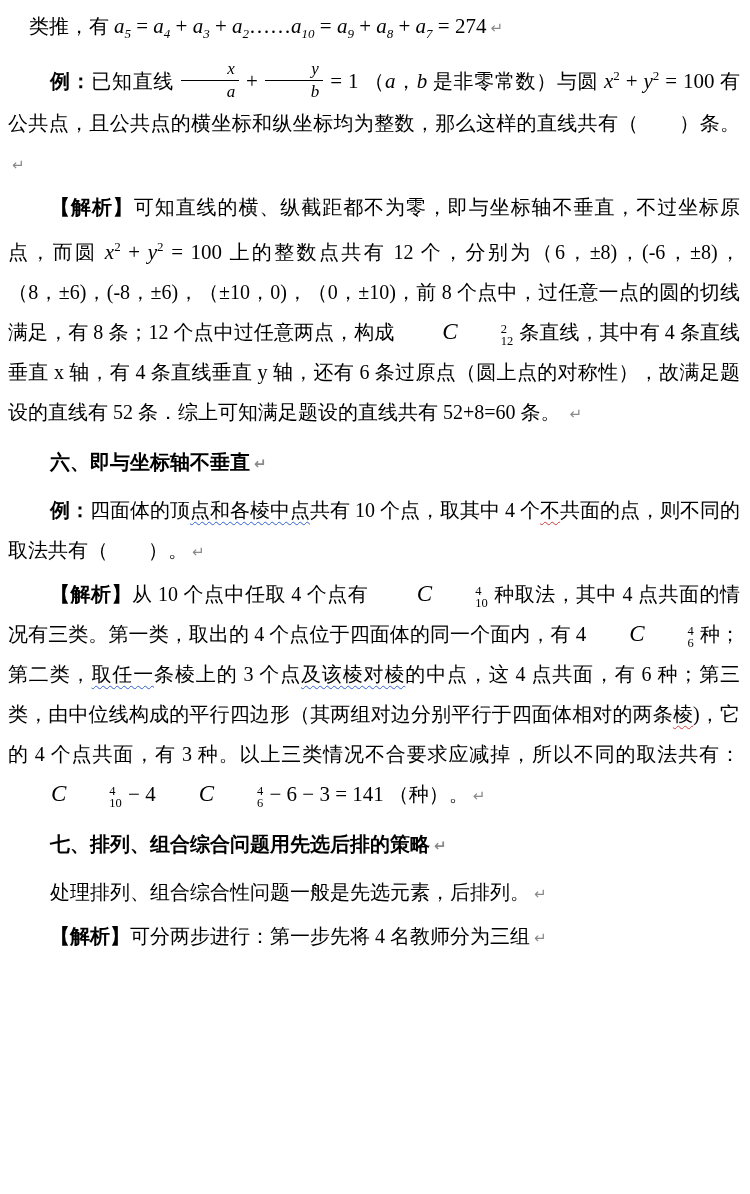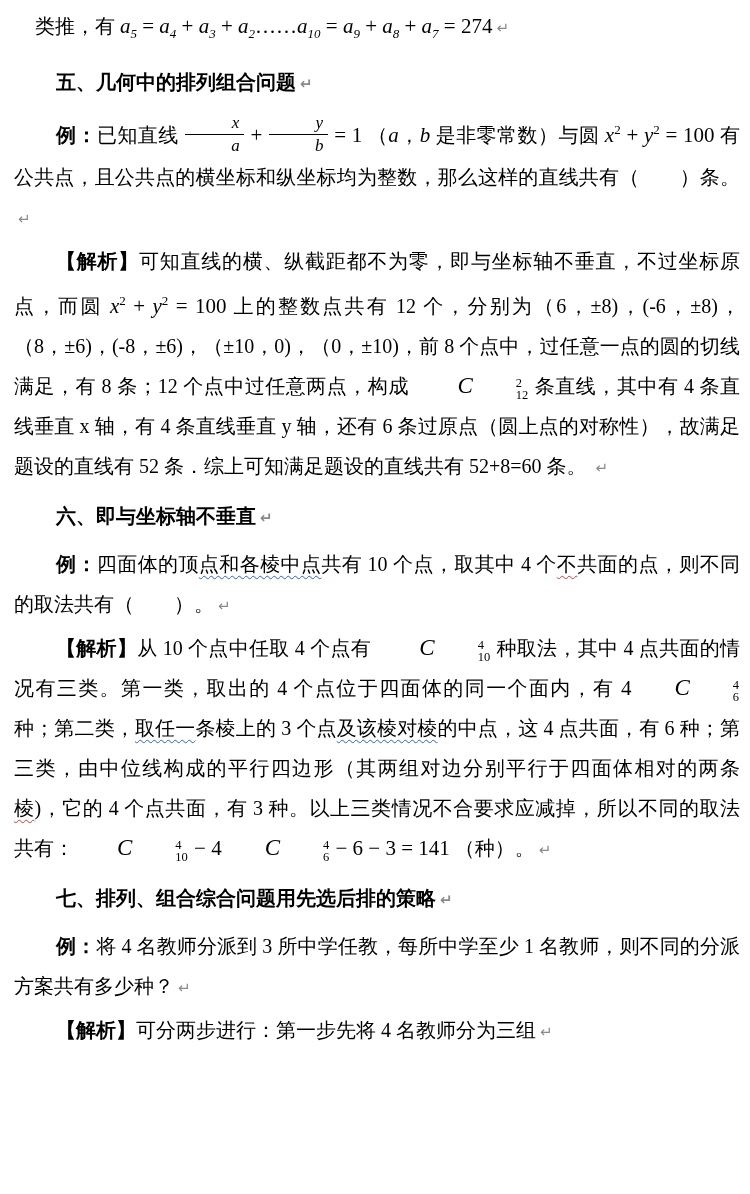--- a/index.html
+++ b/index.html
@@ -12,21 +12,21 @@
   html,body{margin:0;padding:0;}
   body{
     width:750px;height:1194px;background:var(--bg);
     font-family:"Liberation Serif","DejaVu Serif",serif;
     color:var(--text);
     overflow:hidden;
   }
   .page{
     box-sizing:border-box;
     width:750px;height:1194px;
-    padding:6px 10px 0 14px;
+    padding:6px 10px 0 8px;
     font-size:20px;
     text-align:justify;
   }
   p{margin:0;line-height:40px;}
   p.body{margin-bottom:2px;}
   p.heading{margin:13px 0 11px;font-weight:bold;line-height:30px;}
   .ind-1{text-indent:21px;}
   .ind-2{text-indent:42px;}
   .bold{font-weight:bold;}
   .math{font-size:21px;font-family:"Liberation Serif","DejaVu Serif",serif;white-space:nowrap;}
@@ -57,22 +57,21 @@
   .pmark{
     color:var(--mark);font-size:15px;padding-left:4px;
     font-family:"DejaVu Sans","Liberation Sans",sans-serif;
   }
 </style>
 </head>
 <body>
 
 <div class="page">
     <p class="body ind-1"><span class="run">类推，有 </span><span class="math it">a</span><span class="math sb">5</span><span class="math"> = </span><span class="math it">a</span><span class="math sb">4</span><span class="math"> + </span><span class="math it">a</span><span class="math sb">3</span><span class="math"> + </span><span class="math it">a</span><span class="math sb">2</span><span class="math">……</span><span class="math it">a</span><span class="math sb">10</span><span class="math"> = </span><span class="math it">a</span><span class="math sb">9</span><span class="math"> + </span><span class="math it">a</span><span class="math sb">8</span><span class="math"> + </span><span class="math it">a</span><span class="math sb">7</span><span class="math"> = 274</span><span class="pmark">↵</span></p>
-    <p class="heading ind-2"><span class="run">五、几何中的排列组合问题</span><span class="pmark">↵</span></p>
     <p class="body ind-2"><span class="run bold">例：</span><span class="run">已知直线 </span><span class="frac math"><span class="fnum">x</span><span class="fden">a</span></span><span class="math"> + </span><span class="frac math"><span class="fnum">y</span><span class="fden">b</span></span><span class="math"> = 1</span><span class="run"> （</span><span class="math it">a</span><span class="run">，</span><span class="math it">b</span><span class="run"> 是非零常数）与圆 </span><span class="math it">x</span><span class="math sp">2</span><span class="math"> + </span><span class="math it">y</span><span class="math sp">2</span><span class="math"> = 100</span><span class="run"> 有公共点，且公共点的横坐标和纵坐标均为整数，那么这样的直线共有（　　）条。</span><span class="pmark">↵</span></p>
     <p class="body ind-2"><span class="run bold">【解析】</span><span class="run">可知直线的横、纵截距都不为零，即与坐标轴不垂直，不过坐标原点，而圆 </span><span class="math it">x</span><span class="math sp">2</span><span class="math"> + </span><span class="math it">y</span><span class="math sp">2</span><span class="math"> = 100</span><span class="run"> 上的整数点共有 12 个，分别为（6，±8)，(-6，±8)，（8，±6)，(-8，±6)，（±10，0)，（0，±10)，前 8 个点中，过任意一点的圆的切线满足，有 8 条；12 个点中过任意两点，构成 </span><span class="cs math"><span class="ci">C</span><span class="stack"><span class="s">2</span><span class="s">12</span></span></span><span class="run"> 条直线，其中有 4 条直线垂直 x 轴，有 4 条直线垂直 y 轴，还有 6 条过原点（圆上点的对称性），故满足题设的直线有 52 条．综上可知满足题设的直线共有 52+8=60 条。 </span><span class="pmark">↵</span></p>
     <p class="heading ind-2"><span class="run">六、即与坐标轴不垂直</span><span class="pmark">↵</span></p>
     <p class="body ind-2"><span class="run bold">例：</span><span class="run">四面体的顶</span><span class="wavy-blue">点和各棱中点</span><span class="run">共有 10 个点，取其中 4 个</span><span class="wavy-red">不</span><span class="run">共面的点，则不同的取法共有（　　）。</span><span class="pmark">↵</span></p>
     <p class="body ind-2"><span class="run bold">【解析】</span><span class="run">从 10 个点中任取 4 个点有 </span><span class="cs math"><span class="ci">C</span><span class="stack"><span class="s">4</span><span class="s">10</span></span></span><span class="run"> 种取法，其中 4 点共面的情况有三类。第一类，取出的 4 个点位于四面体的同一个面内，有 </span><span class="math">4</span><span class="cs math"><span class="ci">C</span><span class="stack"><span class="s">4</span><span class="s">6</span></span></span><span class="run"> 种；第二类，</span><span class="wavy-blue">取任一</span><span class="run">条棱上的 3 个点</span><span class="wavy-blue">及该棱对棱</span><span class="run">的中点，这 4 点共面，有 6 种；第三类，由中位线构成的平行四边形（其两组对边分别平行于四面体相对的两条</span><span class="wavy-red">棱</span><span class="run">)，它的 4 个点共面，有 3 种。以上三类情况不合要求应减掉，所以不同的取法共有：</span><span class="cs math"><span class="ci">C</span><span class="stack"><span class="s">4</span><span class="s">10</span></span></span><span class="math"> − 4</span><span class="cs math"><span class="ci">C</span><span class="stack"><span class="s">4</span><span class="s">6</span></span></span><span class="math"> − 6 − 3 = 141</span><span class="run"> （种）。</span><span class="pmark">↵</span></p>
     <p class="heading ind-2"><span class="run">七、排列、组合综合问题用先选后排的策略</span><span class="pmark">↵</span></p>
-    <p class="body ind-2"><span class="run bold">例：</span><span class="run">将 4 名教师分派到 3 所中学任教，每所中学至少 1 名教师，则不同的分派方案共有多少种？</span><span class="pmark">↵</span></p>
+    <p class="body ind-2"><span class="run">处理排列、组合综合性问题一般是先选元素，后排列。</span><span class="pmark">↵</span></p>
     <p class="body ind-2"><span class="run bold">【解析】</span><span class="run">可分两步进行：第一步先将 4 名教师分为三组</span><span class="pmark">↵</span></p>
   </div>
 
 </body></html>

